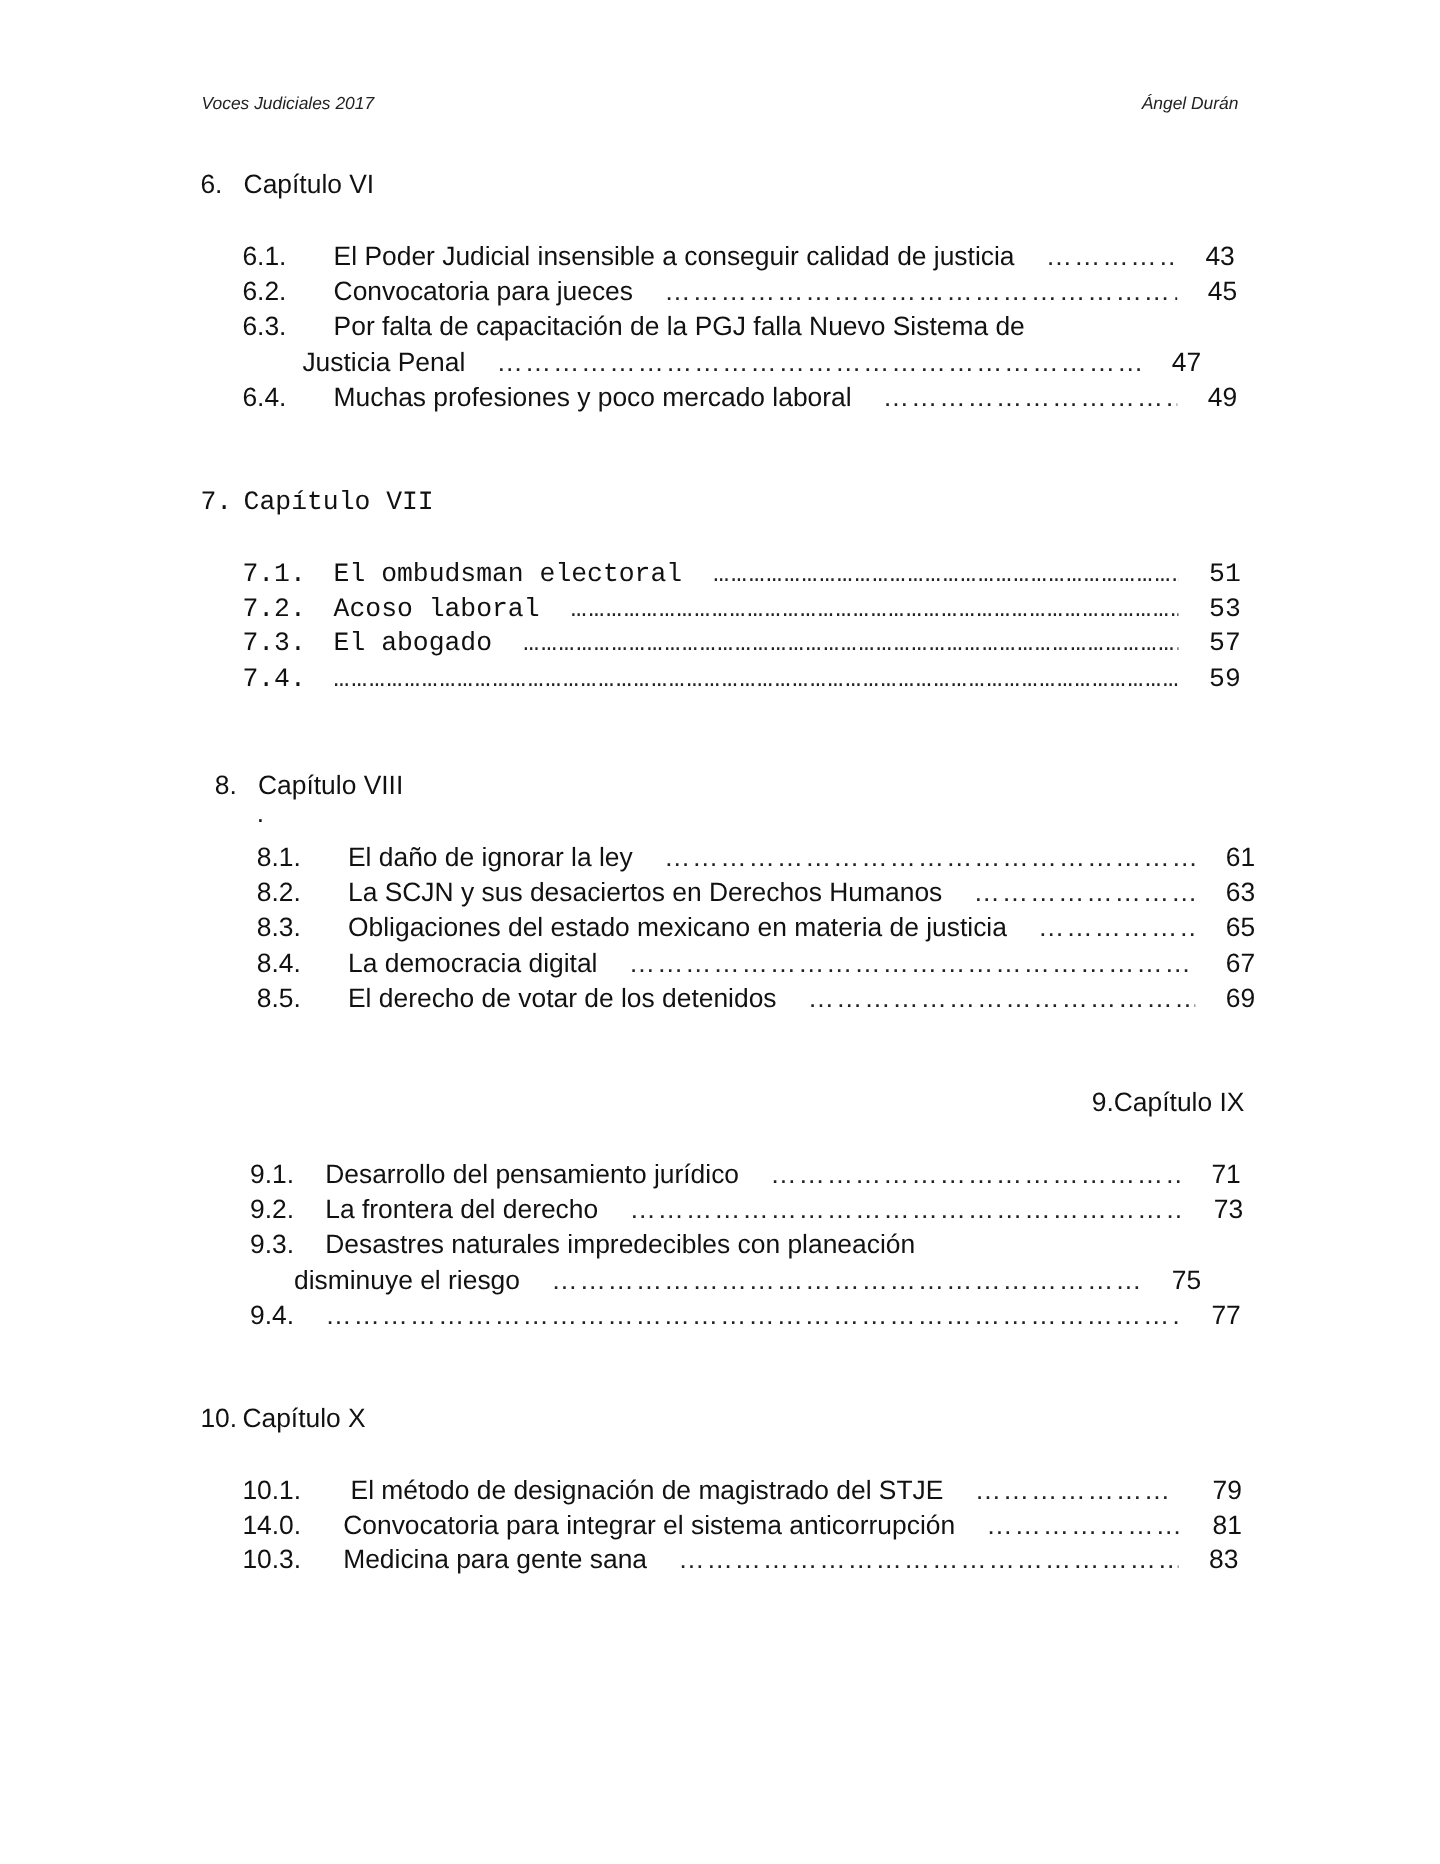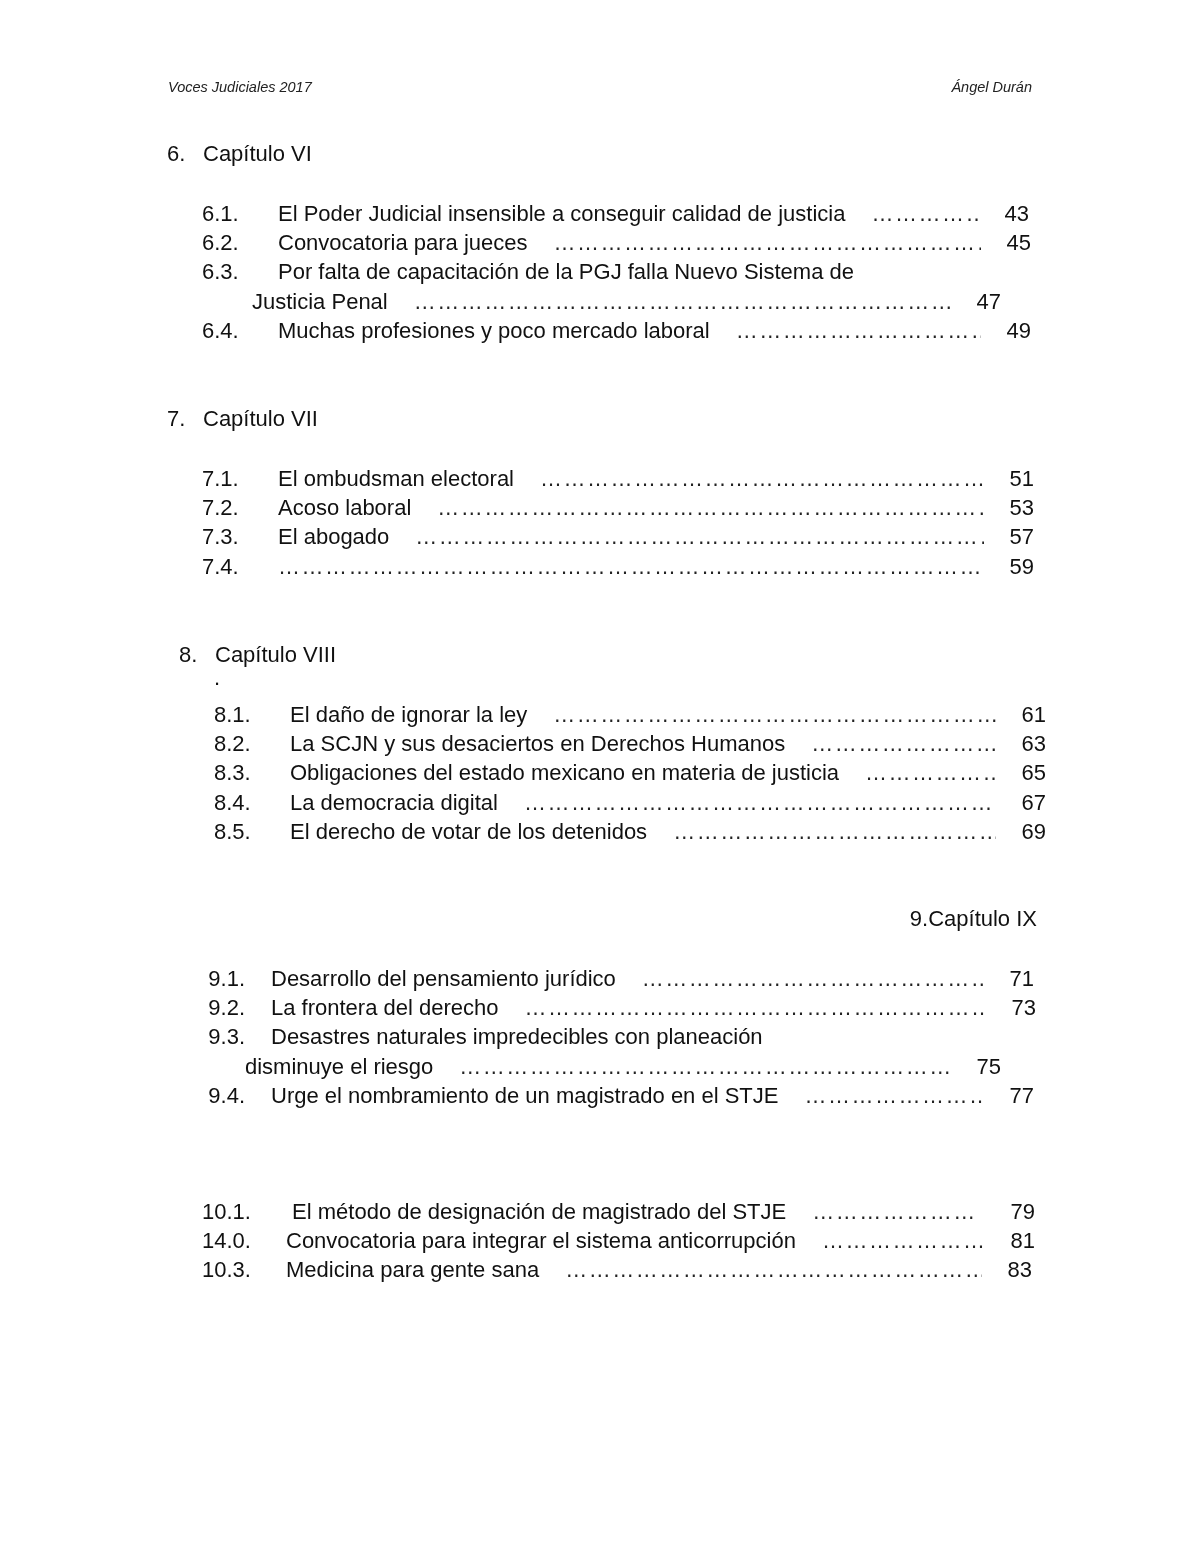--- a/index.html
+++ b/index.html
@@ -135,21 +135,21 @@
       <div class="row-flex">
           <span class="num">6.4.</span>
           <span>Muchas profesiones y poco mercado laboral </span>
           <span class="fill">……………………………………………………………………………………………………………………………………………………………………………</span>
           <span class="pg">49</span>
         </div>
     </div>
   </div>
 </div>
 
-<div class="chapter" style="top:404px;">
+<div class="chapter" style="top:404px;font-family:Liberation Mono, monospace;">
   <div class="chapter-title">
     <span class="num">7.</span><span>Capítulo VII</span>
   </div>
   <div class="entries">
     <div class="entry" style="width:832px;">
       <div class="row-flex">
           <span class="num">7.1.</span>
           <span>El ombudsman electoral</span>
           <span class="fill">……………………………………………………………………………………………………………………………………………………………………………</span>
           <span class="pg">51</span>
@@ -260,29 +260,31 @@
     <div class="cont" style="padding-left:78px; width:756px;">
       <div class="row-flex">
           <span>disminuye el riesgo</span>
           <span class="fill">……………………………………………………………………………………………………………………………………………………………………………</span>
           <span class="pg">75</span>
         </div>
     </div>
     <div class="entry ix" style="width:832px;">
       <div class="row-flex">
           <span class="num">9.4.</span>
-          <span>Urge el nombramiento de un magistrado en el STJE</span>
           <span class="fill">……………………………………………………………………………………………………………………………………………………………………………</span>
           <span class="pg">77</span>
         </div>
     </div>
   </div>
 </div>
 
 <div class="chapter" style="top:1167px;">
+  <div class="chapter-title">
+    <span class="num" style="width:35px;">10.</span><span>Capítulo X</span>
+  </div>
   <div class="entries">
     <div class="entry x" style="width:833px;">
       <div class="row-flex">
           <span class="num">10.1.</span>
           <span style="white-space:pre;"> El método de designación de magistrado del STJE</span>
           <span class="fill">……………………………………………………………………………………………………………………………………………………………………………</span>
           <span class="pg" style="white-space:pre;"> 79</span>
         </div>
     </div>
     <div class="entry x" style="width:833px;">

